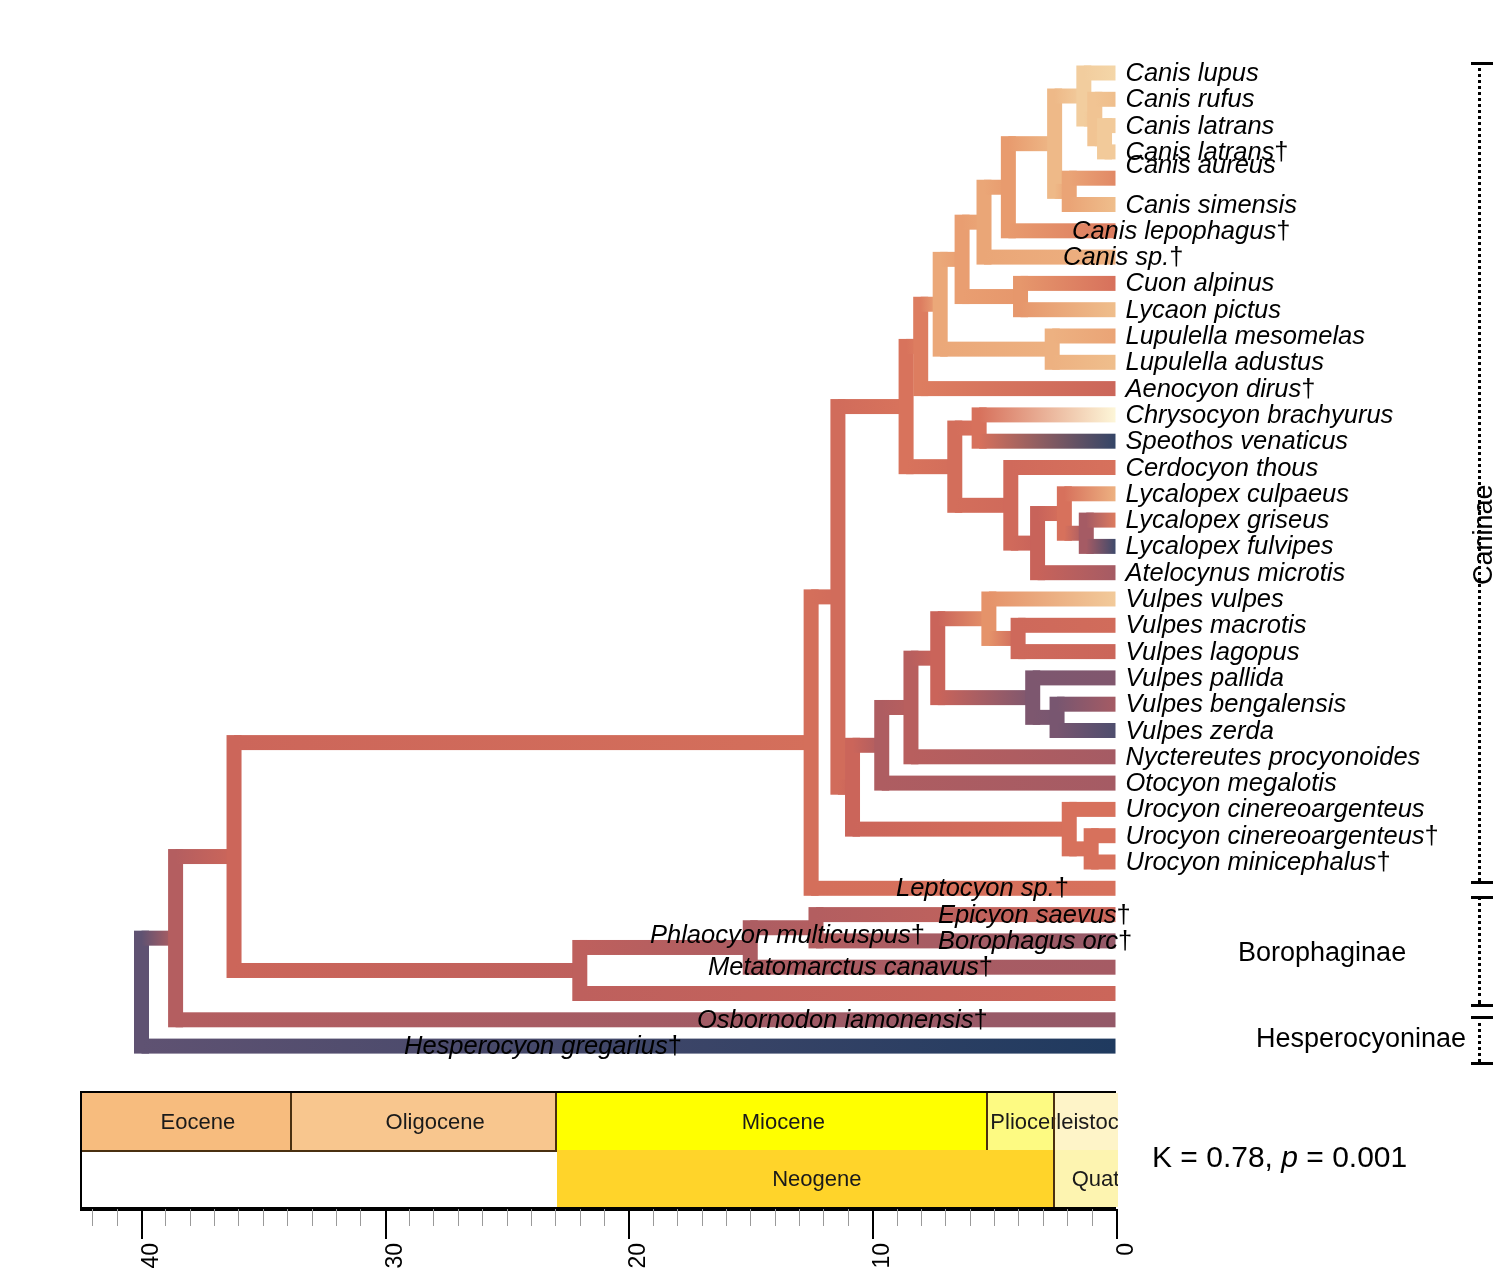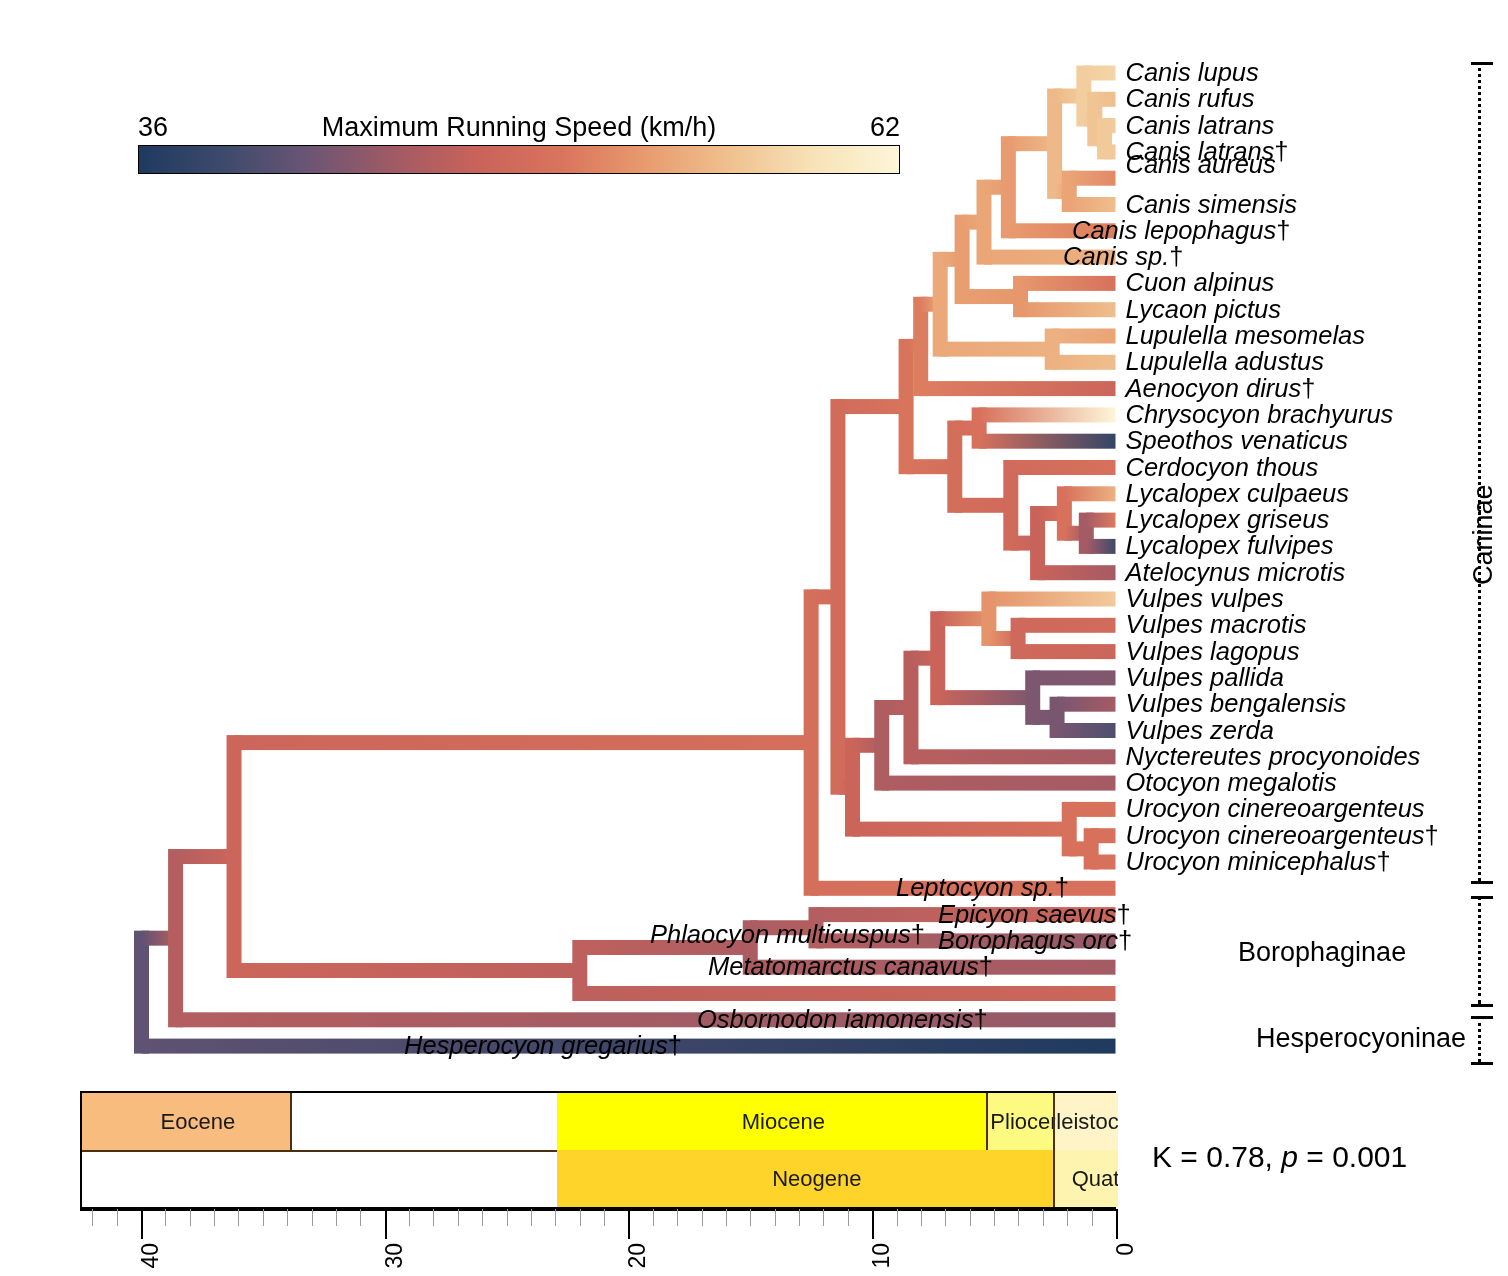--- a/index.html
+++ b/index.html
@@ -49,26 +49,20 @@
 
   
   #stats{position:absolute;left:1152px;top:1140px;font-size:30px;white-space:nowrap;}
   #stats .ital{font-style:italic;}
 </style>
 </head>
 <body>
 
 <div id="stage">
 
-  <div id="legend">
-    <div class="lg-min">36</div>
-    <div class="lg-title">Maximum Running Speed (km/h)</div>
-    <div class="lg-max">62</div>
-    <div class="lg-bar" id="lgbar" style="background: linear-gradient(to right, rgb(31, 58, 95), rgb(61, 74, 107), rgb(107, 85, 116), rgb(160, 90, 101), rgb(201, 99, 90), rgb(217, 116, 92), rgb(232, 155, 110), rgb(240, 193, 143), rgb(247, 227, 184), rgb(253, 246, 216));"></div>
-  </div>
 
   <div id="tree">
     <svg id="treesvg" width="1508" height="1090" viewBox="0 0 1508 1090">
         <defs>
           <linearGradient id="g0" x1="0" x2="1" y1="0" y2="0">
             <stop offset="0" stop-color="#5f5272"></stop>
             <stop offset="1" stop-color="#5f5272"></stop>
           </linearGradient>
           <linearGradient id="g1" x1="0" x2="1" y1="0" y2="0">
             <stop offset="0" stop-color="#5f5272"></stop>
@@ -538,20 +532,23 @@
         <div class="bkcap" style="top: 46px;"></div>
       </div>
       <div class="cladelabel" style="left: 1256px; top: 1038px; transform: translateY(-50%);">Hesperocyoninae</div>
     </div>
 
   <div id="geo">
     <div class="grow" id="geo-epochs" style="top:0">
         <div class="gcell" style="left: 0px; width: 209.638px; background: rgb(247, 188, 126);">
           <span>Eocene</span>
         </div>
+        <div class="gcell" style="left: 209.638px; width: 264.972px; background: rgb(248, 198, 142);">
+          <span>Oligocene</span>
+        </div>
         <div class="gcell" style="left: 474.61px; width: 431.39px; background: rgb(255, 255, 0);">
           <span>Miocene</span>
         </div>
         <div class="gcell" style="left: 906px; width: 67.1084px; background: rgb(253, 250, 130);">
           <span>Pliocene</span>
         </div>
         <div class="gcell" style="left: 973.109px; width: 62.8913px; background: rgb(254, 244, 200);">
           <span>Pleistocene</span>
         </div>
       </div>

